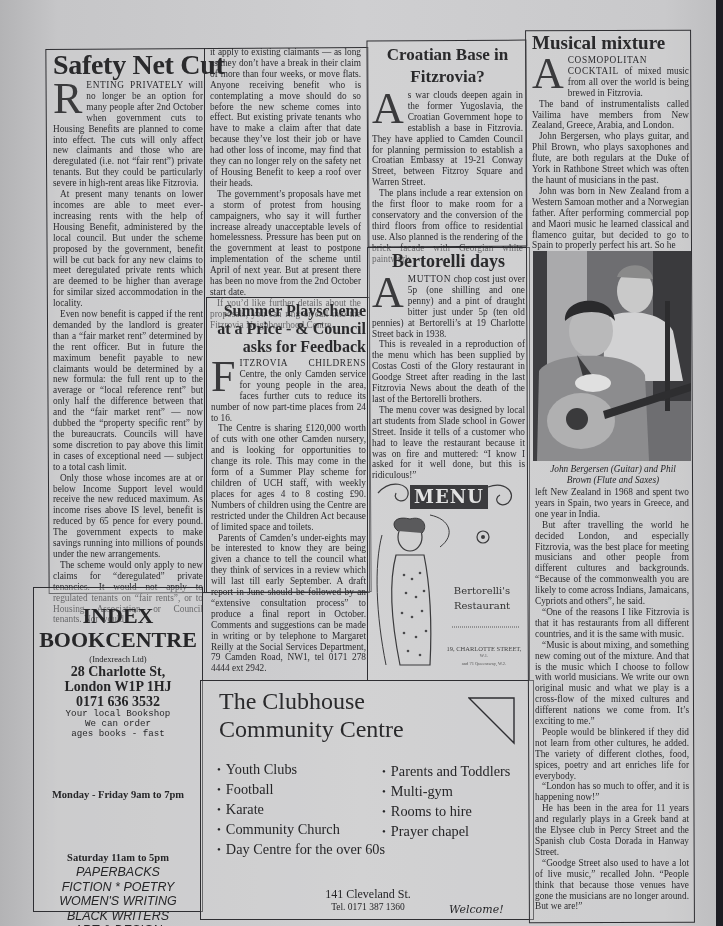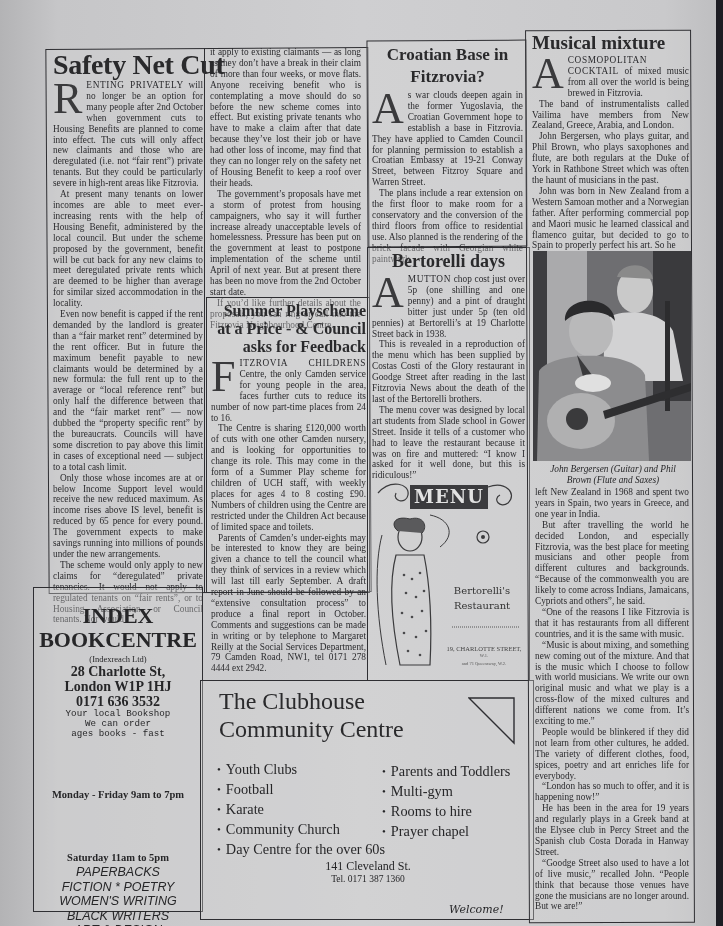--- a/index.html
+++ b/index.html
@@ -130,21 +130,21 @@
       <li>Community Church</li>
       <li>Day Centre for the over 60s</li>
     </ul>
     <ul class="club-list" style="position:absolute; left:181px; top:81px;">
       <li>Parents and Toddlers</li>
       <li>Multi-gym</li>
       <li>Rooms to hire</li>
       <li>Prayer chapel</li>
     </ul>
     <div class="club-addr" style="position:absolute; left:0; width:334px; top:178px;">
-      <div style="font-size:12px; line-height:14px;">141 Cleveland St.</div>
+      <div style="font-size:12px; line-height:14px;margin-top:28px;">141 Cleveland St.</div>
       <div style="font-size:9.5px; line-height:12px;">Tel. 0171 387 1360</div>
     </div>
     <div style="position:absolute; left:248px; top:222px; font-style:italic; font-weight:normal; font-size:11px; font-family:'DejaVu Serif', serif;">Welcome!</div>
   </div>
 
   <div class="box" style="left:367px; top:40px; width:160px; height:207px; transform:rotate(-0.3deg);"></div>
   <div class="col" style="left:372px; top:44px; width:151px;">
     <h1 class="head" style="font-size:17px; line-height:22px; text-align:center;">Croatian Base in Fitzrovia?</h1>
     <p class="body first" style="margin-top:2px;">
       <span class="dropcap">A</span><span>s war clouds deepen again in the former Yugoslavia, the Croatian Government hope to establish a base in Fitzrovia.  They have applied to Camden Council for planning permission to establish a Croatian Embassy at 19-21 Conway Street, between Fitzroy Square and Warren Street.</span>
@@ -242,18 +242,18 @@
   </div>
   <div class="caption" style="position:absolute; left:540px; top:464px; width:146px;">John Bergersen (Guitar) and Phil Brown (Flute and Saxes)</div>
 
   <div class="col" style="left:535px; top:487px; width:154px;">
     <p class="body first">left New Zealand in 1968 and spent two years in Spain, two years in Greece, and one year in India.</p>
     <p class="body">But after travelling the world he decided London, and especially Fitzrovia, was the best place for meeting musicians and other people from different cultures and backgrounds. “Because of the commonwealth you are likely to come across Indians, Jamaicans, Cypriots and others”, he said.</p>
     <p class="body">“One of the reasons I like Fitzrovia is that it has restaurants from all different countries, and it is the same with music.</p>
     <p class="body">“Music is about mixing, and something new coming out of the mixture. And that is the music which I choose to follow with world musicians. We write our own original music and what we play is a cross-flow of the mixed cultures and different nations we come from. It’s exciting to me.”</p>
     <p class="body">People would be blinkered if they did not learn from other cultures, he added. The variety of different clothes, food, spices, poetry and art enriches life for everybody.</p>
     <p class="body">“London has so much to offer, and it is happening now!”</p>
-    <p class="body">He has been in the area for 19 years and regularly plays in a Greek band at the Elysee club in Percy Street and the Spanish club Costa Dorada in Hanway Street.</p>
+    <p class="body">He has been in the area for 11 years and regularly plays in a Greek band at the Elysee club in Percy Street and the Spanish club Costa Dorada in Hanway Street.</p>
     <p class="body">“Goodge Street also used to have a lot of live music,” recalled John. “People think that because those venues have gone the musicians are no longer around. But we are!”</p>
   </div>
 
   <div class="right-edge"></div>
 </div>
 
 </body></html>

